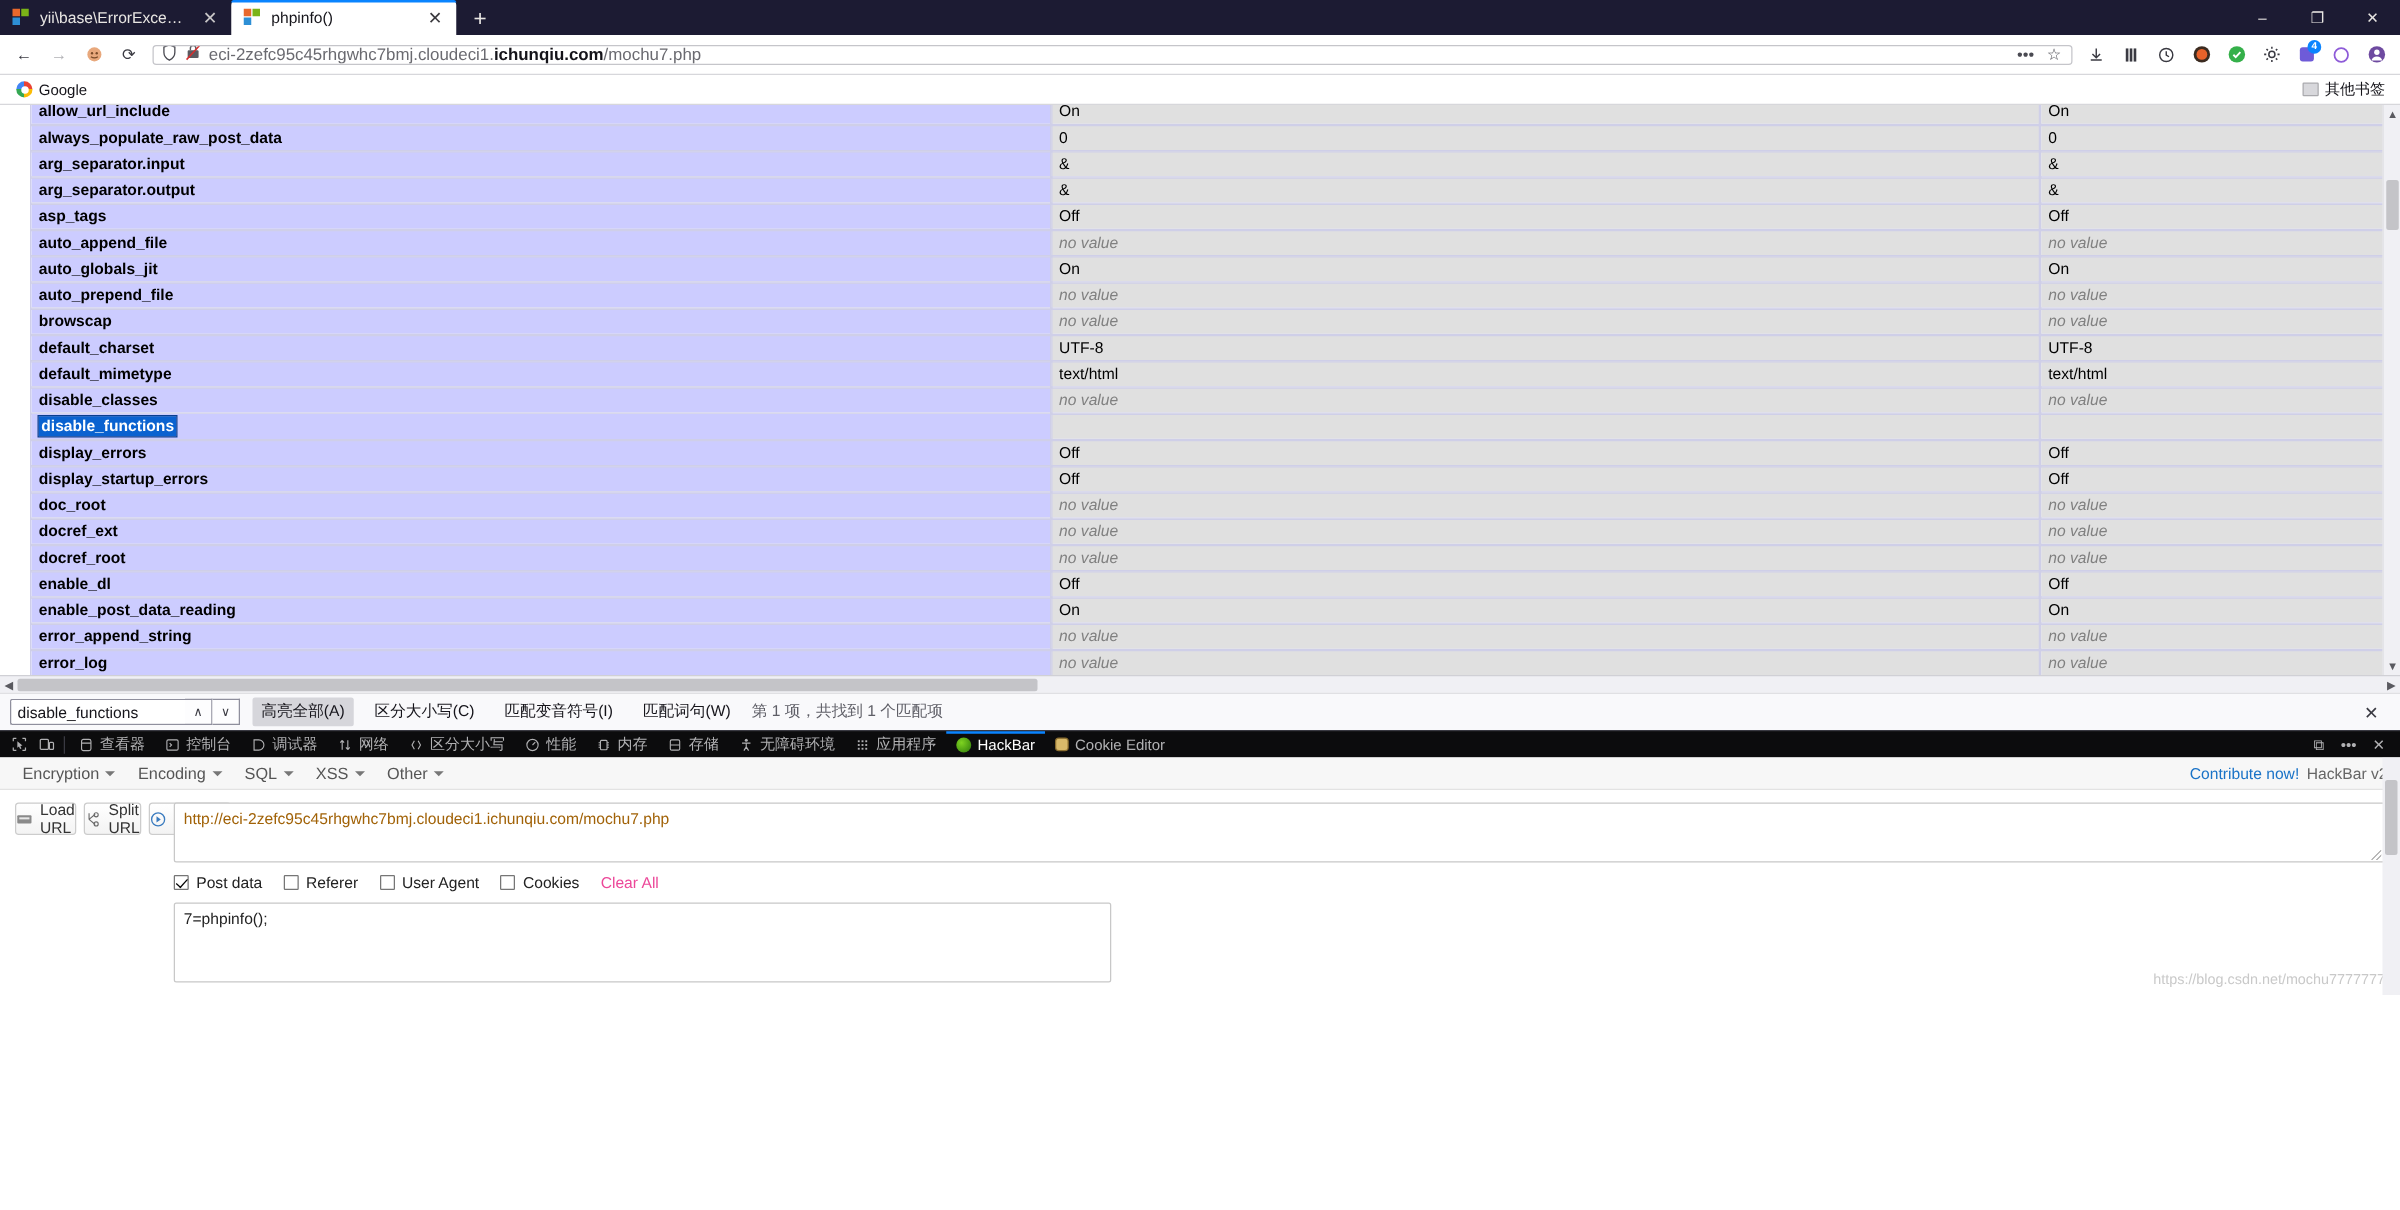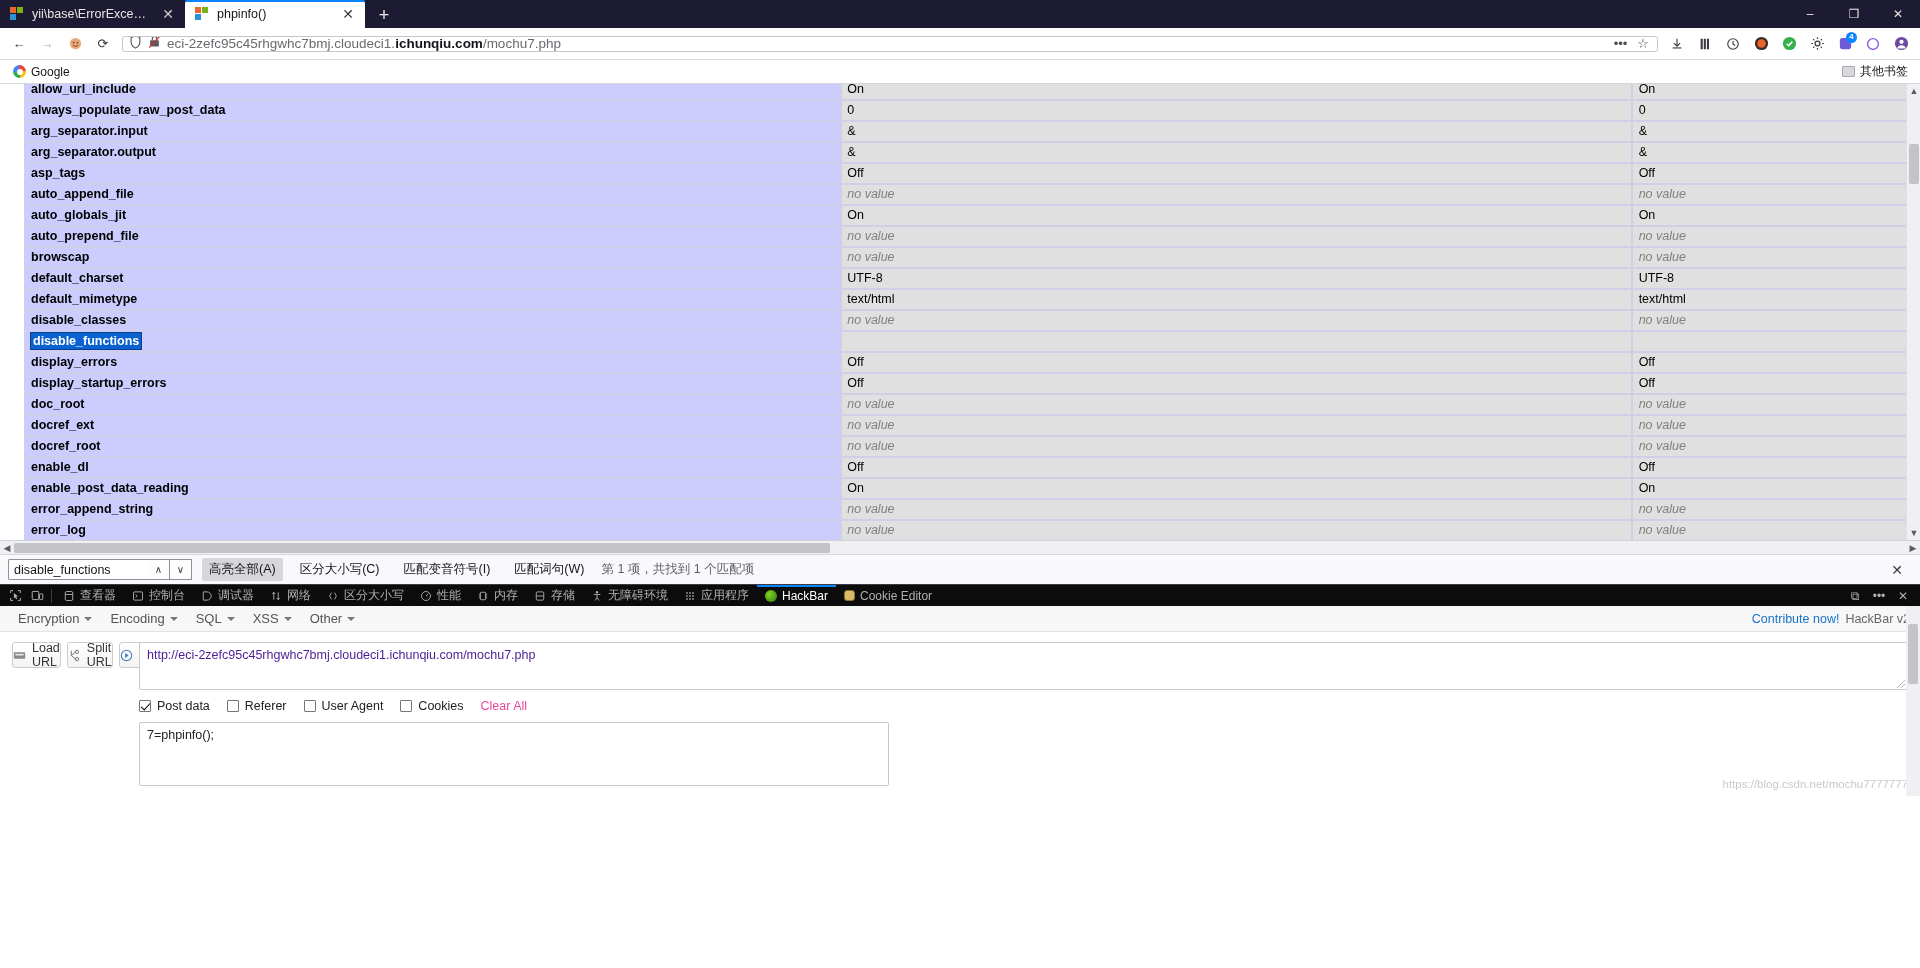--- a/index.html
+++ b/index.html
@@ -428,21 +428,21 @@
     cursor: pointer;
   }
   .mini-ico { width: 13px; height: 13px; display: inline-block; }
   .hb-fields { flex: 1 1 auto; display: flex; flex-direction: column; gap: 9px; }
   .hb-urlbox {
     border: 1px solid #c8c8c8;
     border-radius: 2px;
     height: 48px;
     padding: 5px 7px;
     font-size: 12.5px;
-    color: #4c1d95;
+    color: #a16207;
     background: #fff;
     position: relative;
   }
   .resize-grip {
     position: absolute;
     right: 2px; bottom: 1px;
     width: 8px; height: 8px;
     background:
       linear-gradient(135deg, transparent 45%, #b9b9b9 45%, #b9b9b9 55%, transparent 55%),
       linear-gradient(135deg, transparent 70%, #b9b9b9 70%, #b9b9b9 80%, transparent 80%);

